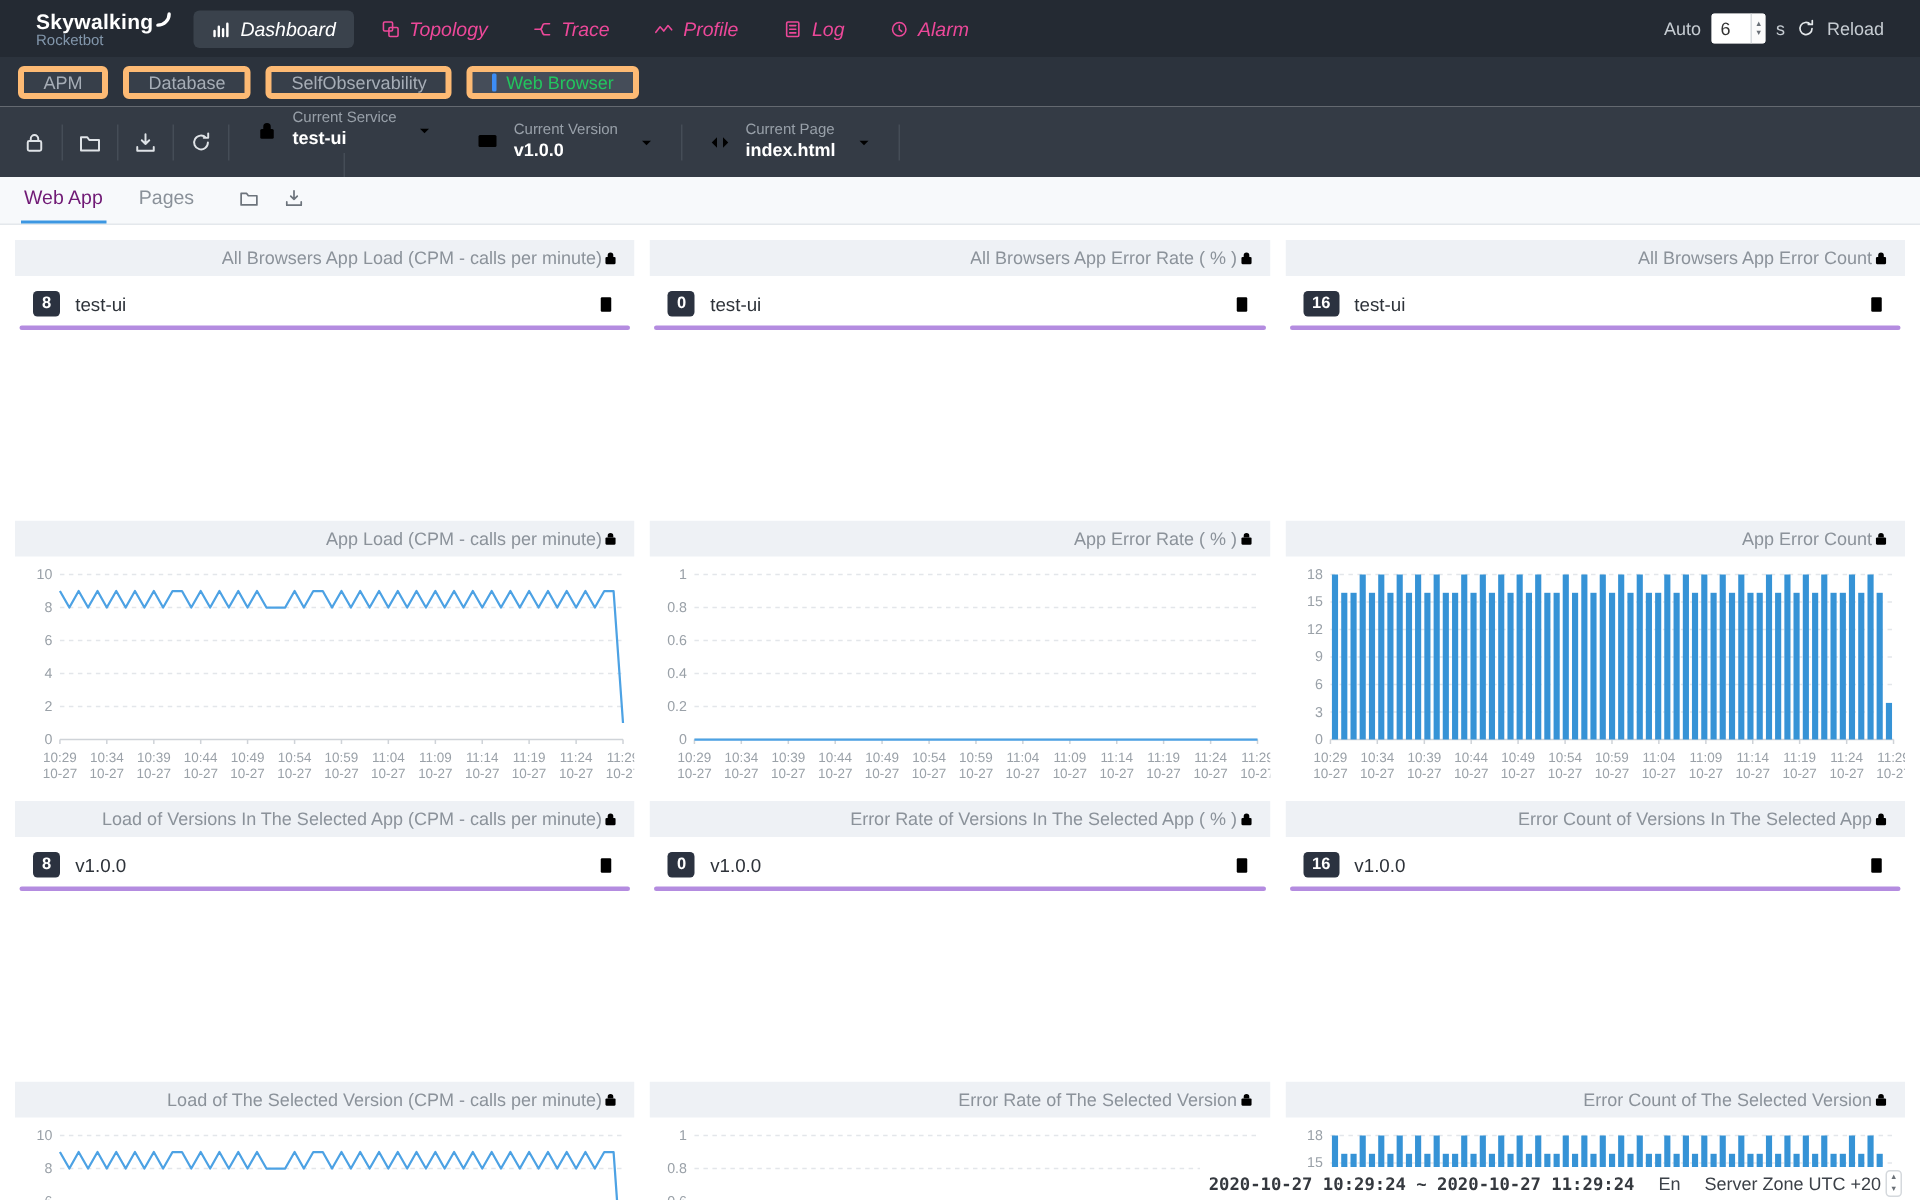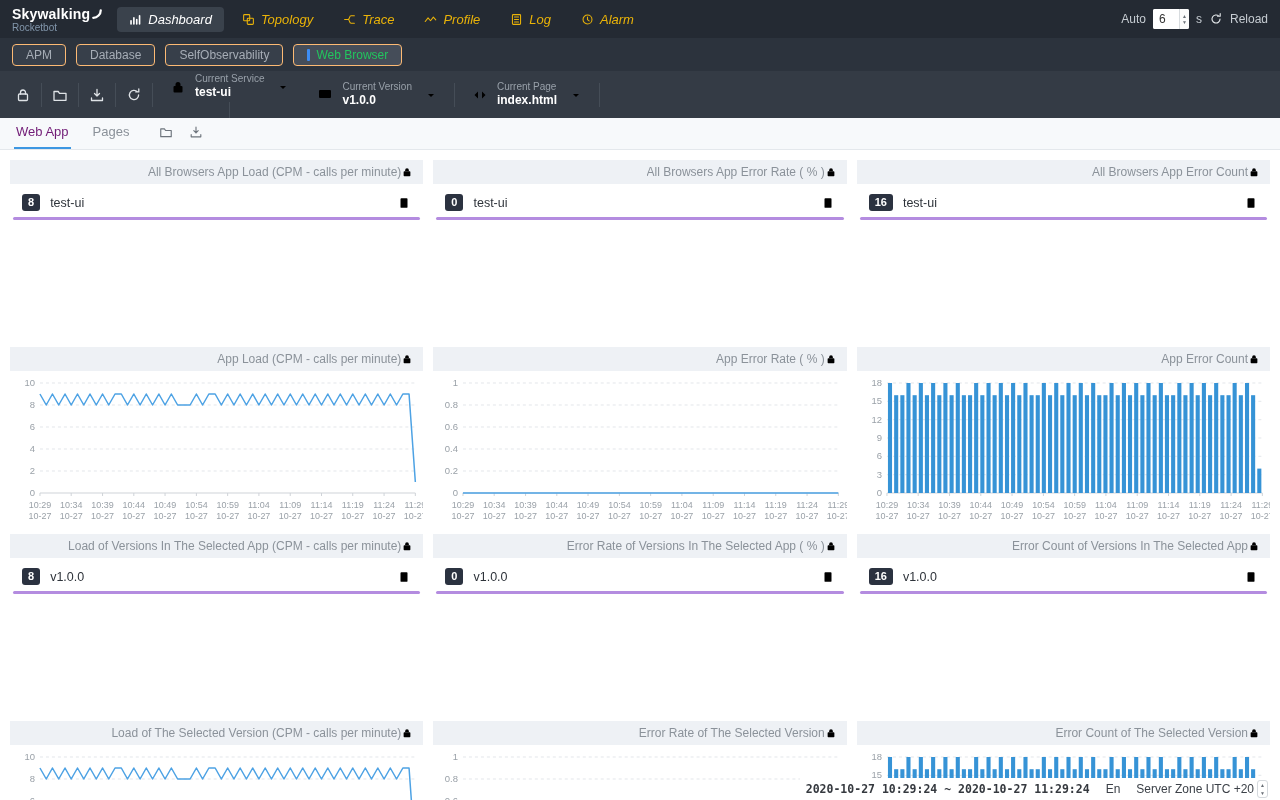--- a/index.html
+++ b/index.html
@@ -2,42 +2,42 @@
 <html><head>
 <meta charset="utf-8">
 <style>
   * { box-sizing: border-box; }
   html,body { margin:0; padding:0; }
   body {
     width:1280px; height:800px; overflow:hidden; position:relative;
     background:#fff; font-family:"Liberation Sans", sans-serif;
   }
   
-  .topnav { height:38px; background:#242a33; display:flex; align-items:center; padding:0 12px; }
+  .topnav { height:38px; background:#242a33; display:flex; align-items:center; padding:0 24px; }
   .brand { display:flex; flex-direction:column; justify-content:center; margin-right:14px; }
   .brand-top { display:flex; align-items:center; }
   .brand-name { color:#fff; font-weight:bold; font-size:14px; letter-spacing:.2px; }
   .swoosh { width:12px; height:12px; color:#fff; margin-left:1px; margin-top:-4px; }
   .brand-sub { font-size:10px; color:#8296ab; line-height:1; margin-top:1px; }
   .menu { display:flex; align-items:flex-end; gap:6px;font-style:italic; }
-  .menu-item { display:flex; align-items:center; gap:6px; color:#eab308; font-size:13px;
+  .menu-item { display:flex; align-items:center; gap:6px; color:#ec4899; font-size:13px;
                padding:5px 12px; border-radius:4px; cursor:pointer; }
   .menu-item.active { background:#3a424c; color:#fff; }
   .menu-item .icon { width:13px; height:13px; display:inline-flex; }
   .topnav-right { margin-left:auto; display:flex; align-items:center; gap:7px; color:#c6ccd2; font-size:12px; }
   .num-input { display:flex; align-items:stretch; background:#fff; border-radius:2px; height:20px; overflow:hidden; }
   .num-input input { width:26px; border:none; outline:none; font-size:12px; padding-left:6px; color:#333;
                      font-family:"Liberation Sans",sans-serif; }
   .spin { display:flex; flex-direction:column; justify-content:center; border-left:1px solid #d8dcdf;
           background:#fbfbfb; padding:0 2px; }
   .spin span { font-size:5px; line-height:6px; color:#6a7077; text-align:center; }
   .reload-ic { width:14px; height:14px; color:#e3e7ea; display:inline-flex; }
   
   .groupbar { height:33px; background:#2c333d; display:flex; align-items:center; gap:10px; padding:0 12px; }
-  .group-btn { background:#373f4a; border:1px solid #fdba74; color:#a6adb6; font-size:12px;
+  .group-btn { background:#373f4a; border:4px solid #fdba74; color:#a6adb6; font-size:12px;
                padding:3px 13px; border-radius:4px; display:flex; align-items:center; gap:6px; cursor:pointer; height:22px;}
   .group-btn.active { background:#454d59; color:#22c55e; }
   .gbar { width:3px; height:12px; background:#3d8df5; border-radius:1px; display:inline-block; }
   
   .toolbar { height:47px; background:#343b45; display:flex; align-items:center; padding:0 8px; color:#dfe3e7; }
   .tool-btn { width:30px; height:30px; display:flex; align-items:center; justify-content:center; cursor:pointer; }
   .tool-btn .icon { width:16px; height:16px; display:inline-flex; }
   .sep { width:1px; height:24px; background:#454d57; margin:0 3px; }
   .selector { display:flex; align-items:center; gap:9px; padding:0 14px; height:100%; cursor:pointer; }
   .sel-icon { width:16px; height:16px; display:inline-flex; color:#e3e7ea; }

